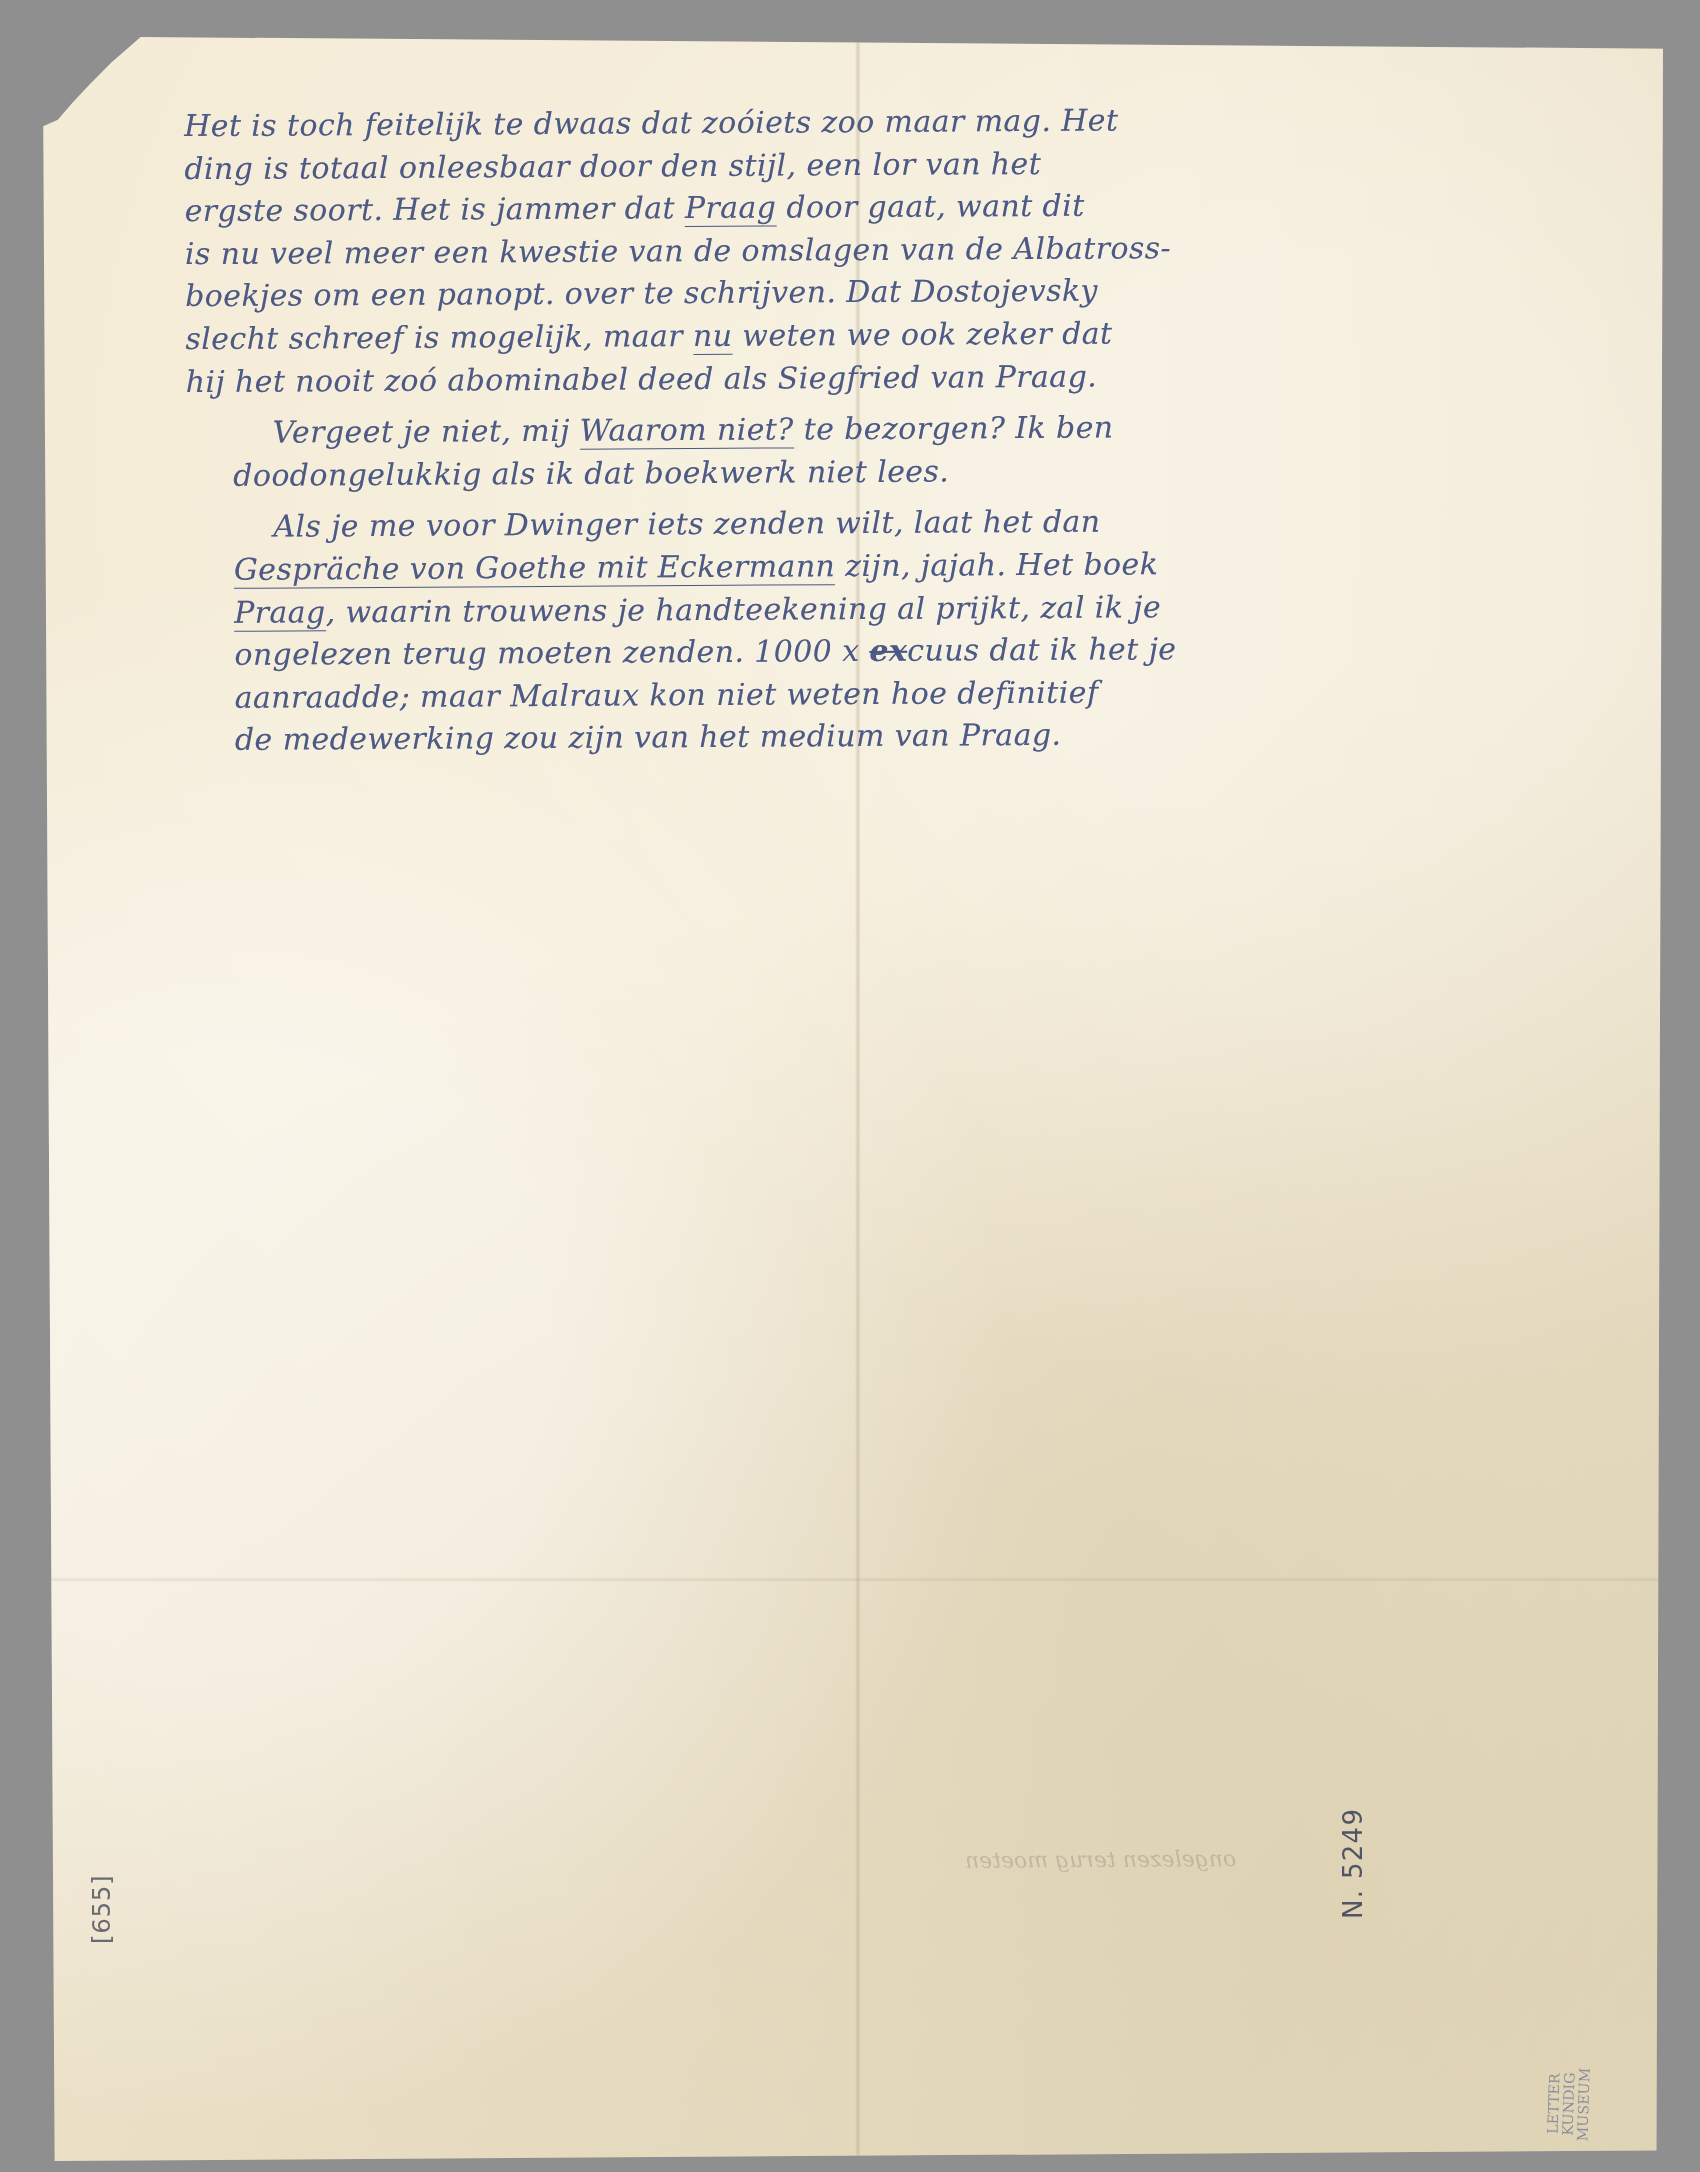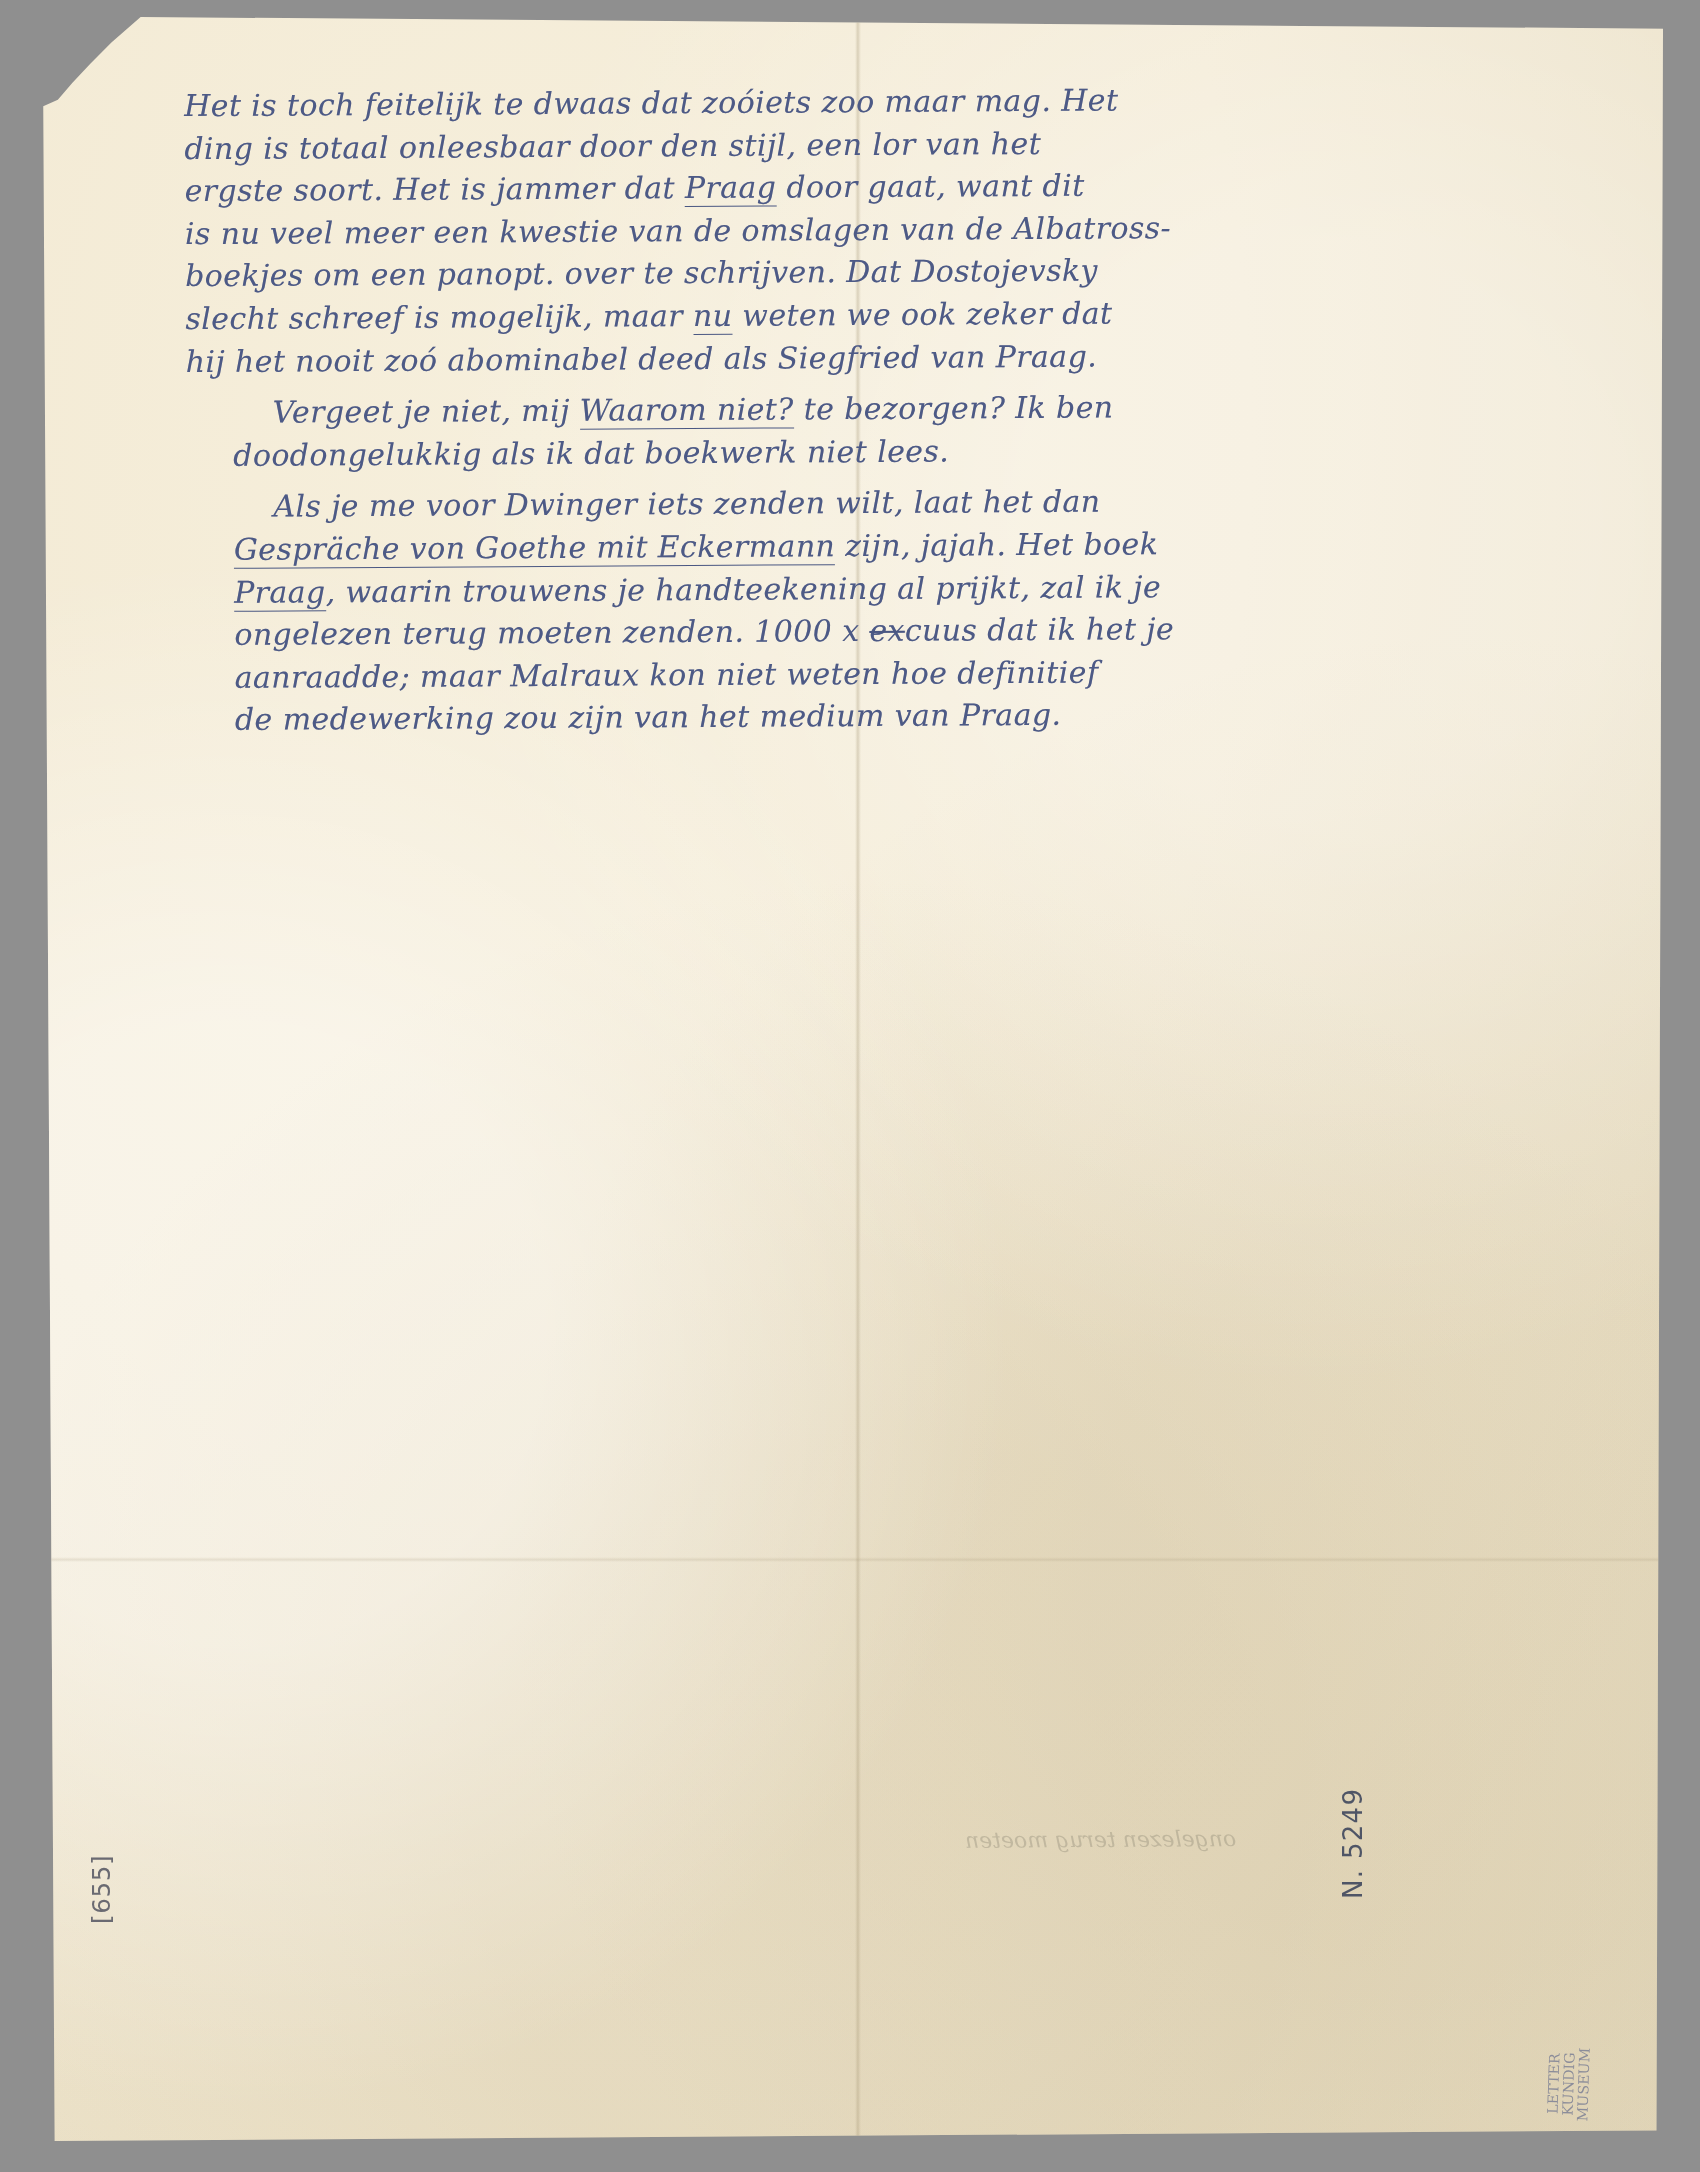--- a/index.html
+++ b/index.html
@@ -12,21 +12,21 @@
     height: 2172px;
     position: relative;
     overflow: hidden;
     font-family: "DejaVu Sans", sans-serif;
   }
 
   
   #sheet-wrap {
     position: absolute;
     left: 40px;
-    top: 17px;
+    top: 37px;
     width: 1623px;
     height: 2124px;
   }
 
   #paper {
     position: absolute;
     inset: 0;
     background:
       radial-gradient(ellipse at 30% 20%, #f6efdc 0%, #f3ead4 45%, #ece2c9 75%, #e4d9bd 100%);
     box-shadow: 0 0 17px rgba(0,0,0,0.35);
@@ -114,20 +114,21 @@
     white-space: nowrap;
   }
   .u {
     border-bottom: 1.9px solid #4a5782;
     padding-bottom: 1.3px;
   }
   .strike {
     text-decoration: line-through;
     text-decoration-thickness: 1.9px;
     text-decoration-color: #4a5782;
+    font-weight: bold;
   }
 
   
   #folio-number {
     position: absolute;
     left: 2.9%;
     top: 89.8%;
     font-family: "DejaVu Sans", sans-serif;
     font-size: 24.6px;
     color: #6a6a72;

